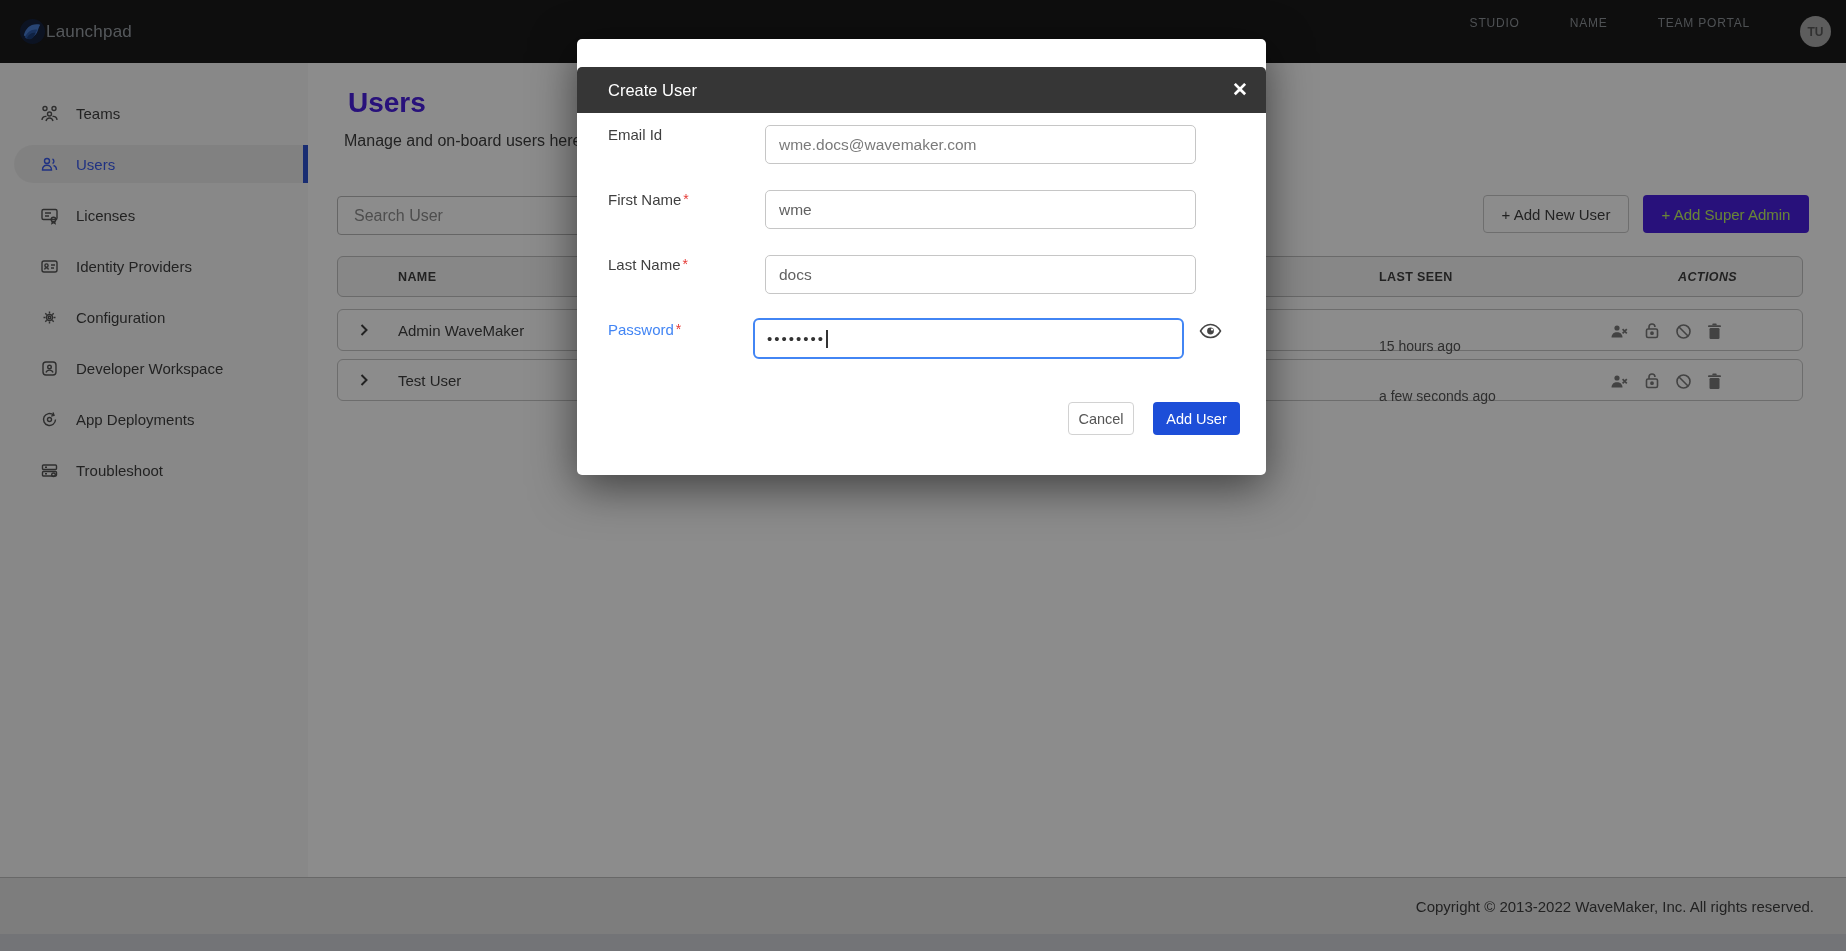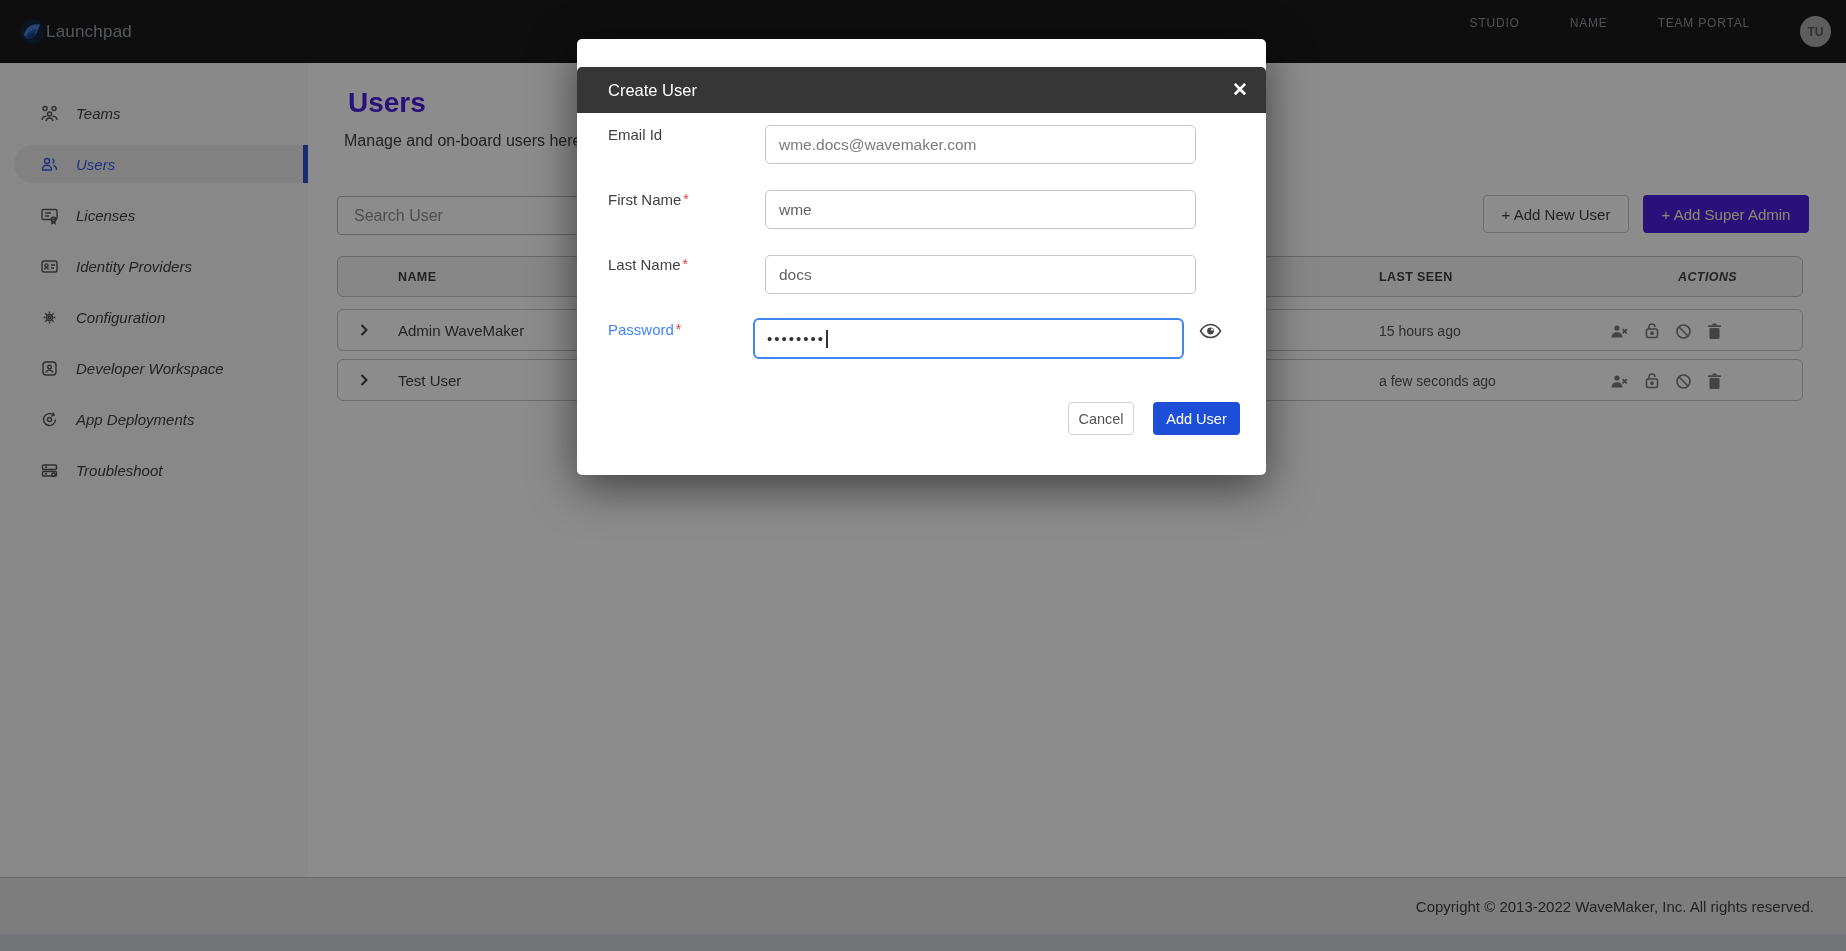--- a/index.html
+++ b/index.html
@@ -10,41 +10,41 @@
   
   .navbar { position:absolute; left:0; top:0; width:1846px; height:63px; background:#1a1a1a; display:flex; align-items:center; }
   .brand-logo { width:27px; height:27px; margin-left:19px; border-radius:50%; flex:0 0 auto; }
   .brand-title { color:#9aa0a6; font-size:17px; letter-spacing:.2px; }
   .nav-right { margin-left:auto; display:flex; align-items:flex-start; }
   .nav-link { color:#8f9499; font-size:12px; letter-spacing:.8px; margin-right:50px; cursor:pointer; }
   .avatar { width:31px; height:31px; border-radius:50%; background:#a9a9a9; color:#5a5a5a; font-size:12px; font-weight:700; display:flex; align-items:center; justify-content:center; margin-right:15px; }
 
   
   .sidebar { position:absolute; left:0; top:63px; width:308px; height:814px; background:#f8f8f8; padding-top:25px; }
-  .side-item { height:51px; display:flex; align-items:center; padding-left:40px; gap:17px; color:#3f3f3f; font-size:15px; font-weight:500; cursor:pointer; position:relative;font-style:italic; }
+  .side-item { height:51px; display:flex; align-items:center; padding-left:40px; gap:17px; color:#3f3f3f; font-size:15px; font-weight:500; cursor:pointer; position:relative; }
   .side-item svg { flex:0 0 auto; }
   .side-item.active { background:#ececec; margin-left:14px; padding-left:26px; border-radius:20px 0 0 20px; height:38px; margin-top:6px; margin-bottom:7px; color:#3a5bed; }
   .side-item.active .active-bar { position:absolute; right:0; top:0; width:5px; height:38px; background:#2f52cf; }
 
   
   .main { position:absolute; left:308px; top:63px; width:1538px; height:814px; background:#ffffff; }
   .page-title { position:absolute; left:40px; top:24px; font-size:28px; font-weight:700; color:#4a1fe0; }
   .page-subtitle { position:absolute; left:36px; top:69px; font-size:16px; color:#3f3f3f; white-space:nowrap; }
   .search-input { position:absolute; left:29px; top:133px; width:402px; height:39px; border:1px solid #b9b9b9; border-radius:4px; padding:0 16px; font-size:16px; color:#3f3f3f; font-family:"Liberation Sans",sans-serif; background:#fff; }
   .search-input::placeholder { color:#8e8e8e; }
   .btn-add-new { position:absolute; left:1175px; top:132px; width:146px; height:38px; background:#fff; border:1px solid #c9c9c9; border-radius:4px; font-size:15px; color:#3f3f3f; font-family:"Liberation Sans",sans-serif; cursor:pointer; }
-  .btn-super-admin { position:absolute; left:1335px; top:132px; width:166px; height:38px; background:#4a1fe0; border:none; border-radius:4px; font-size:15px; color:#fef9c3; font-family:"Liberation Sans",sans-serif; cursor:pointer; }
+  .btn-super-admin { position:absolute; left:1335px; top:132px; width:166px; height:38px; background:#4a1fe0; border:none; border-radius:4px; font-size:15px; color:#bef264; font-family:"Liberation Sans",sans-serif; cursor:pointer; }
 
   .table-header { position:absolute; left:29px; top:193px; width:1466px; height:41px; border:1px solid #c2c2c2; border-radius:6px; background:#f6f6f6; }
   .th { position:absolute; top:0; height:41px; line-height:41px; font-size:12.5px; font-weight:700; color:#3f3f3f; letter-spacing:.4px; }
   .th-name { left:60px; } .th-last-seen { left:1041px; } .th-actions { left:1340px;font-style:italic; }
   .trow { position:absolute; left:29px; width:1466px; height:42px; border:1px solid #c6c6c6; border-radius:6px; background:#fff; }
   .trow .chev { position:absolute; left:18px; top:12px; cursor:pointer; }
   .trow .cell-name { position:absolute; left:60px; top:0; height:42px; line-height:42px; font-size:15px; color:#3f3f3f; }
-  .trow .cell-seen { position:absolute; left:1041px; top:0; height:42px; line-height:42px; font-size:14px; color:#565656; }
+  .trow .cell-seen { position:absolute; left:1041px; top:15px; height:42px; line-height:42px; font-size:14px; color:#565656; }
   .trow .cell-actions { position:absolute; left:1272px; top:0; height:42px; display:flex; align-items:center; gap:15px; }
   .action-btn { background:none; border:none; cursor:pointer; padding:0; line-height:0; }
 
   
   .footer { position:absolute; left:0; top:877px; width:1846px; height:57px; background:#e3e3e3; border-top:1px solid #bdbdbd; }
   .footer-text { position:absolute; right:32px; top:0; height:57px; line-height:57px; font-size:15px; color:#3f3f3f; }
   .bottom-strip { position:absolute; left:0; top:934px; width:1846px; height:17px; background:#d2d4d9; }
 
   
   .backdrop { position:absolute; inset:0; background:rgba(0,0,0,0.45); z-index:50; }

